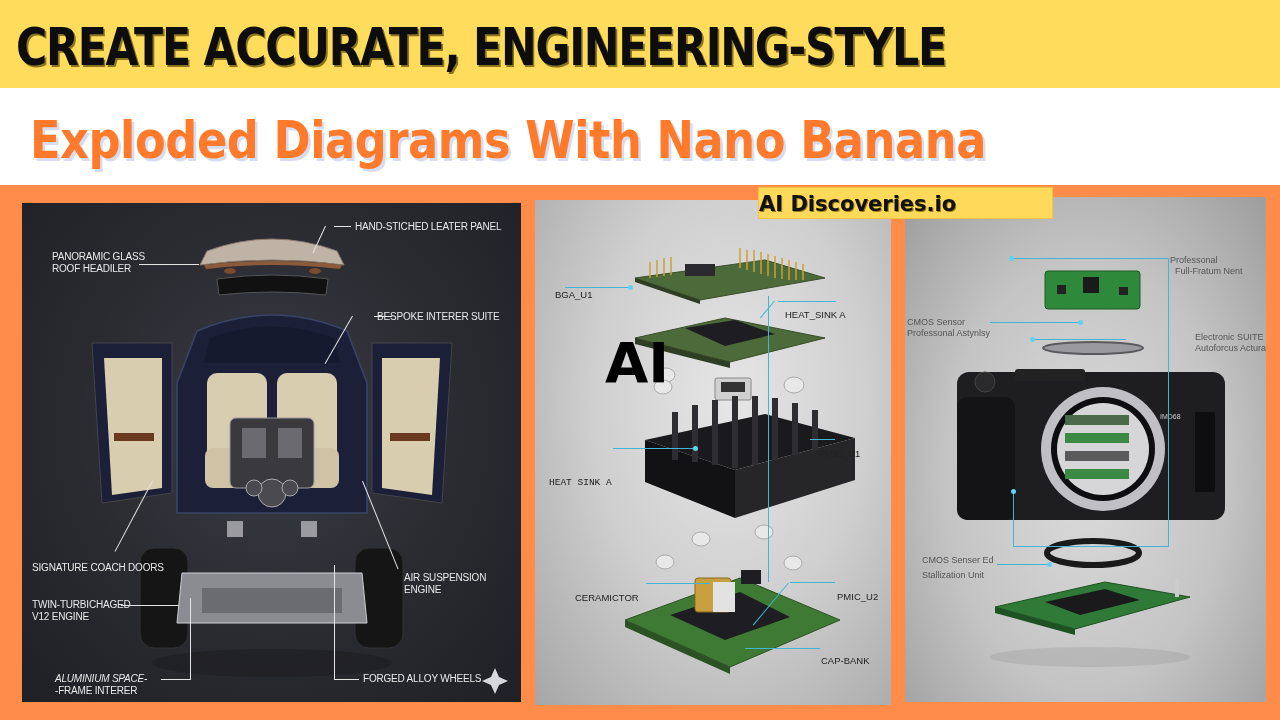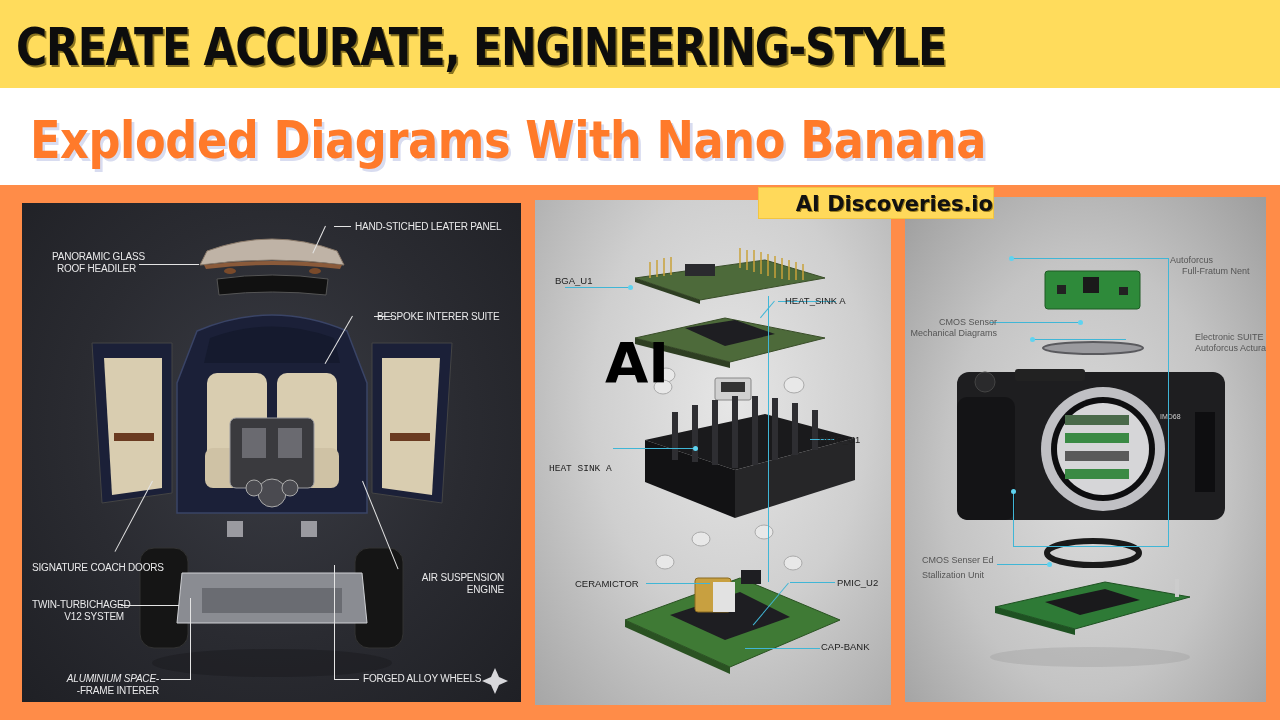--- a/index.html
+++ b/index.html
@@ -25,32 +25,32 @@
 
   .panel { position: absolute; overflow: hidden; }
   .panel-car { left: 22px; top: 203px; width: 499px; height: 499px;
     background: radial-gradient(ellipse at 50% 45%, #3a3c44 0%, #2a2b31 55%, #1f2025 100%); }
   .panel-pcb { left: 535px; top: 200px; width: 356px; height: 505px;
     background: radial-gradient(ellipse at 55% 40%, #e6e6e6 0%, #cfcfcf 50%, #a6a6a6 100%); }
   .panel-cam { left: 905px; top: 197px; width: 361px; height: 505px;
     background: radial-gradient(ellipse at 50% 55%, #dcdcdc 0%, #c4c4c4 55%, #9d9d9d 100%); }
 
   .badge {
-    position: absolute; left: 758px; top: 187px; width: 236px; height: 32px;
+    position: absolute; left: 758px; top: 187px; width: 295px; height: 32px;
     background: #FFD95A; border: 1px solid #f2c440;
     font-family: "DejaVu Sans", sans-serif; font-weight: bold; font-size: 21px; line-height: 32px;
-    text-align: right; color: #111; white-space: nowrap;
+    text-align: left; color: #111; white-space: nowrap;
     text-shadow: 1px 1px 0 #9a7d1e;
   }
 
   .lbl { position: absolute; font-family: "Liberation Sans", sans-serif; white-space: nowrap; }
   .car-lbl { color: #e9e9ea; font-size: 10px; line-height: 12px; letter-spacing: -0.2px; }
-  .pcb-lbl { color: #222; font-size: 9.5px; line-height: 12px; }
+  .pcb-lbl { color: #222; font-size: 9.5px; line-height: 12px; margin-top: 14px; }
   .cam-lbl { color: #555; font-size: 9px; line-height: 11px; }
-  .center { text-align: right; }
+  .center { text-align: left; }
 
   .line { position: absolute; background: #e4e4e4; }
   .cyan { position: absolute; background: #40b6d6; }
   .dot { position: absolute; width: 5px; height: 5px; border-radius: 50%; background: #5fd3f0; }
 
   .ai-mark {
     position: absolute; left: 605px; top: 330px;
     font-family: "DejaVu Sans", sans-serif; font-weight: bold; font-size: 56px; line-height: 66px; color: #000;
   }
 </style>
@@ -119,21 +119,21 @@
   <div class="line" style="left:312px;top:476px;width:25px;height:1px;"></div>
 
   <div class="lbl car-lbl center" style="left:30px;top:48px;width:84px;">PANORAMIC GLASS</div>
   <div class="lbl car-lbl center" style="left:30px;top:60px;width:84px;">ROOF HEADILER</div>
   <div class="lbl car-lbl" style="left:333px;top:18px;">HAND-STICHED LEATER PANEL</div>
   <div class="lbl car-lbl" style="left:355px;top:108px;">BESPOKE INTERER SUITE</div>
   <div class="lbl car-lbl" style="left:10px;top:359px;">SIGNATURE COACH DOORS</div>
   <div class="lbl car-lbl center" style="left:382px;top:369px;width:100px;">AIR SUSPENSION</div>
   <div class="lbl car-lbl center" style="left:382px;top:381px;width:100px;">ENGINE</div>
   <div class="lbl car-lbl center" style="left:10px;top:396px;width:92px;">TWIN-TURBICHAGED</div>
-  <div class="lbl car-lbl center" style="left:10px;top:408px;width:92px;">V12 SYSTEM</div>
+  <div class="lbl car-lbl center" style="left:10px;top:408px;width:92px;">V12 ENGINE</div>
   <div class="lbl car-lbl center" style="left:33px;top:470px;width:104px;font-style:italic;">ALUMINIUM SPACE-</div>
   <div class="lbl car-lbl center" style="left:33px;top:482px;width:104px;">-FRAME INTERER</div>
   <div class="lbl car-lbl" style="left:341px;top:470px;">FORGED ALLOY WHEELS</div>
 </div>
 
 <div class="panel panel-pcb">
   <svg width="356" height="505" viewBox="0 0 356 505">
 
     <path d="M100 78 L230 60 L290 78 L165 100 Z" fill="#4d6a3a" stroke="#3a4e2a"></path>
     <path d="M100 78 L165 100 L165 104 L100 82 Z" fill="#2e3e22"></path>
@@ -258,23 +258,23 @@
   <div class="cyan" style="left:85px;top:125px;width:88px;height:1px;"></div>
   <div class="dot" style="left:173px;top:123px;"></div>
   <div class="cyan" style="left:128px;top:142px;width:93px;height:1px;"></div>
   <div class="dot" style="left:125px;top:140px;"></div>
   <div class="cyan" style="left:108px;top:294px;width:1px;height:55px;"></div>
   <div class="dot" style="left:106px;top:292px;"></div>
   <div class="cyan" style="left:108px;top:349px;width:156px;height:1px;"></div>
   <div class="cyan" style="left:92px;top:367px;width:50px;height:1px;"></div>
   <div class="dot" style="left:142px;top:365px;"></div>
 
-  <div class="lbl cam-lbl" style="left:265px;top:58px;">Autoforcus</div>
-  <div class="lbl cam-lbl" style="left:277px;top:69px;">Full-Fratum Nent</div>
+  <div class="lbl cam-lbl" style="left:265px;top:58px;">Professonal</div>
+  <div class="lbl cam-lbl" style="left:270px;top:69px;">Full-Fratum Nent</div>
   <div class="lbl cam-lbl center" style="left:2px;top:120px;width:90px;">CMOS Sensor</div>
-  <div class="lbl cam-lbl center" style="left:2px;top:131px;width:90px;">Mechanical Diagrams</div>
+  <div class="lbl cam-lbl center" style="left:2px;top:131px;width:90px;">Professonal Astynlsy</div>
   <div class="lbl cam-lbl" style="left:290px;top:135px;">Electronic SUITE</div>
   <div class="lbl cam-lbl" style="left:290px;top:146px;">Autoforcus Actura</div>
   <div class="lbl cam-lbl" style="left:17px;top:358px;">CMOS Senser Ed</div>
   <div class="lbl cam-lbl" style="left:17px;top:373px;">Stallization Unit</div>
 </div>
 
 <div class="badge">AI Discoveries.io</div>
 
 </body></html>

